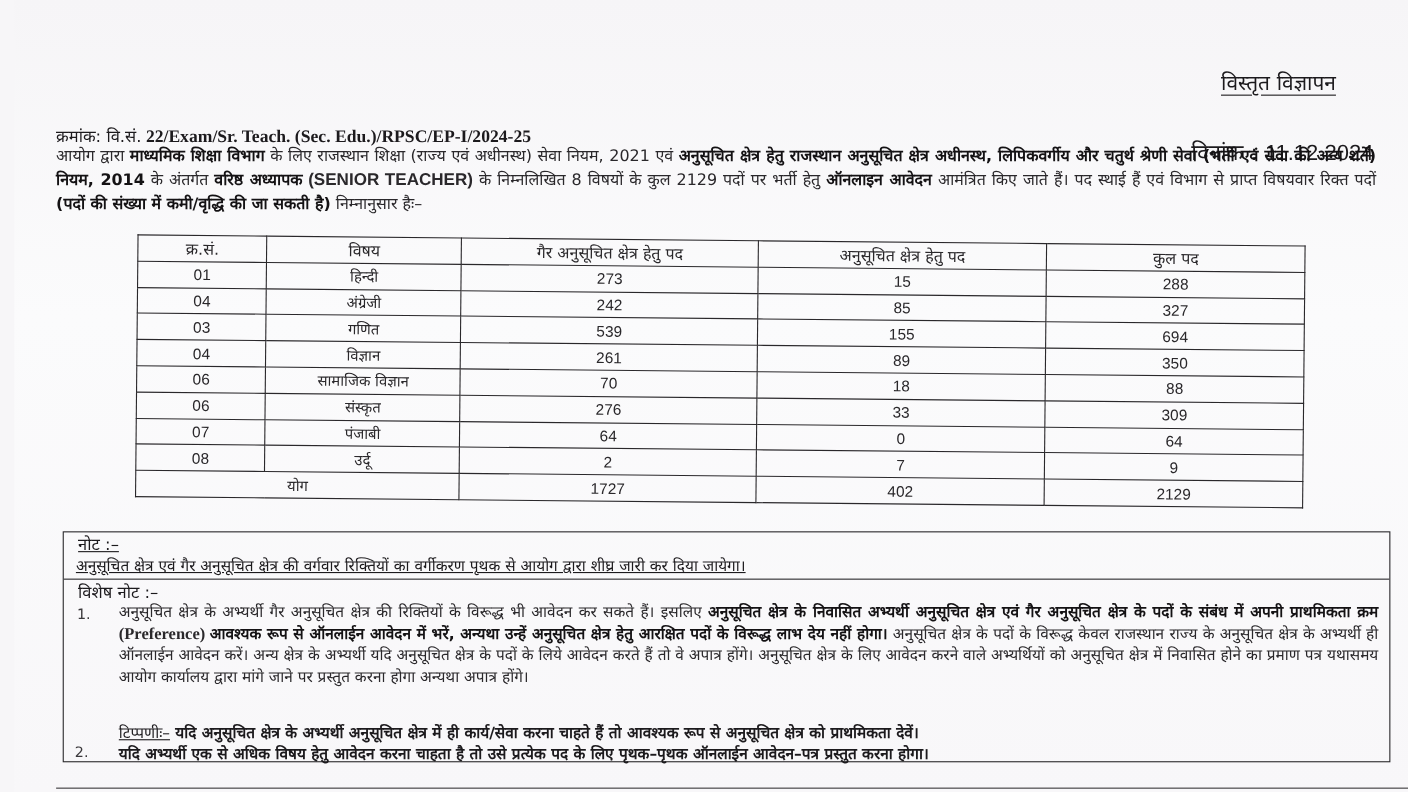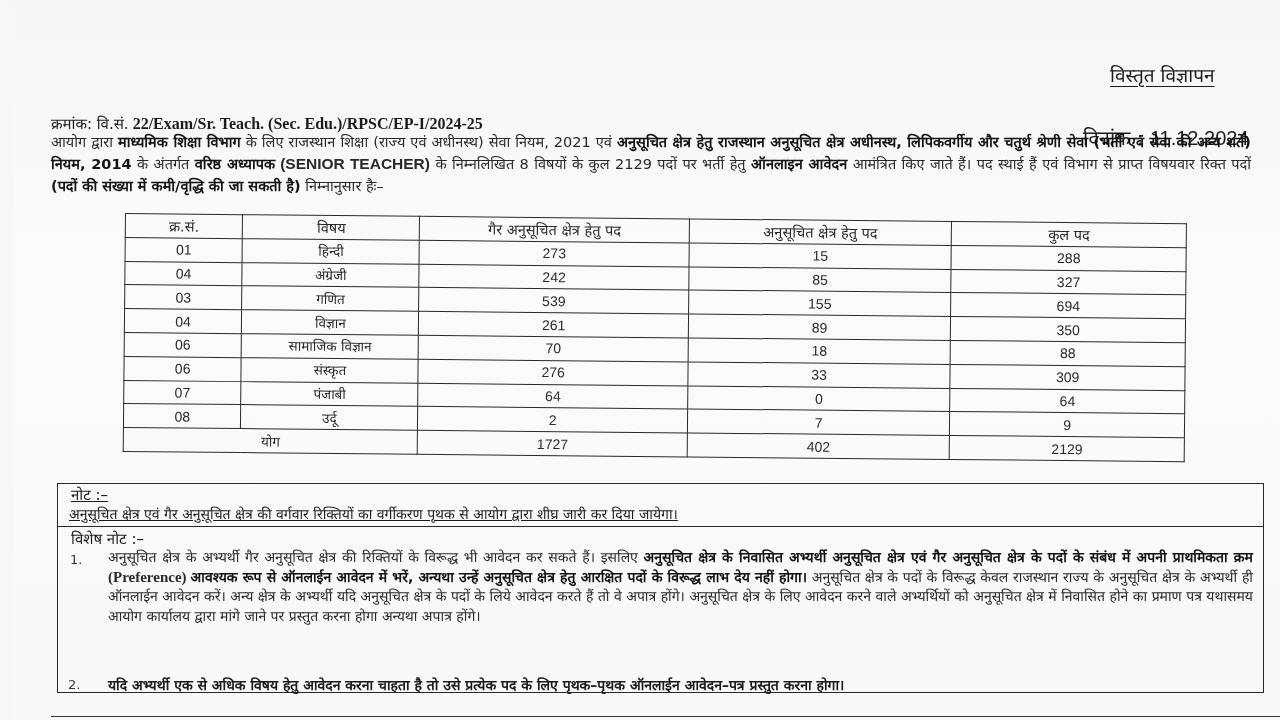--- a/index.html
+++ b/index.html
@@ -137,19 +137,20 @@
 
   <div class="notes">
     <div class="note-head">नोट :–</div>
     <div class="note-line">अनुसूचित क्षेत्र एवं गैर अनुसूचित क्षेत्र की वर्गवार रिक्तियों का वर्गीकरण पृथक से आयोग द्वारा शीघ्र जारी कर दिया जायेगा।</div>
     <div class="note-sep"></div>
     <div class="spnote-head">विशेष नोट :–</div>
 
     <div class="item-no" style="left:12px; top:68px;">1.</div>
     <div class="item-text" style="top:64px;"><span>अनुसूचित क्षेत्र के अभ्यर्थी गैर अनुसूचित क्षेत्र की रिक्तियों के विरूद्ध भी आवेदन कर सकते हैं। इसलिए </span><b>अनुसूचित क्षेत्र के निवासित अभ्यर्थी अनुसूचित क्षेत्र एवं गैर अनुसूचित क्षेत्र के पदों के संबंध में अपनी प्राथमिकता क्रम</b><span class="serifb"> (Preference) </span><b>आवश्यक रूप से ऑनलाईन आवेदन में भरें, अन्यथा उन्हें अनुसूचित क्षेत्र हेतु आरक्षित पदों के विरूद्ध लाभ देय नहीं होगा।</b><span> अनुसूचित क्षेत्र के पदों के विरूद्ध केवल राजस्थान राज्य के अनुसूचित क्षेत्र के अभ्यर्थी ही ऑनलाईन आवेदन करें। अन्य क्षेत्र के अभ्यर्थी यदि अनुसूचित क्षेत्र के पदों के लिये आवेदन करते हैं तो वे अपात्र होंगे। अनुसूचित क्षेत्र के लिए आवेदन करने वाले अभ्यर्थियों को अनुसूचित क्षेत्र में निवासित होने का प्रमाण पत्र यथासमय आयोग कार्यालय द्वारा मांगे जाने पर प्रस्तुत करना होगा अन्यथा अपात्र होंगे।</span></div>
 
+    <div class="remark"><span class="lbl">टिप्पणीः–</span><b style="font-weight:600;"> यदि अनुसूचित क्षेत्र के अभ्यर्थी अनुसूचित क्षेत्र में ही कार्य/सेवा करना चाहते हैं तो आवश्यक रूप से अनुसूचित क्षेत्र को प्राथमिकता देवें।</b></div>
 
     <div class="item-no" style="left:10px; top:193px;">2.</div>
     <div class="item2" style="font-weight:600;">यदि अभ्यर्थी एक से अधिक विषय हेतु आवेदन करना चाहता है तो उसे प्रत्येक पद के लिए पृथक–पृथक ऑनलाईन आवेदन–पत्र प्रस्तुत करना होगा।</div>
   </div>
 
   <div class="bottom-line"></div>
 </div>
 
 </body></html>

